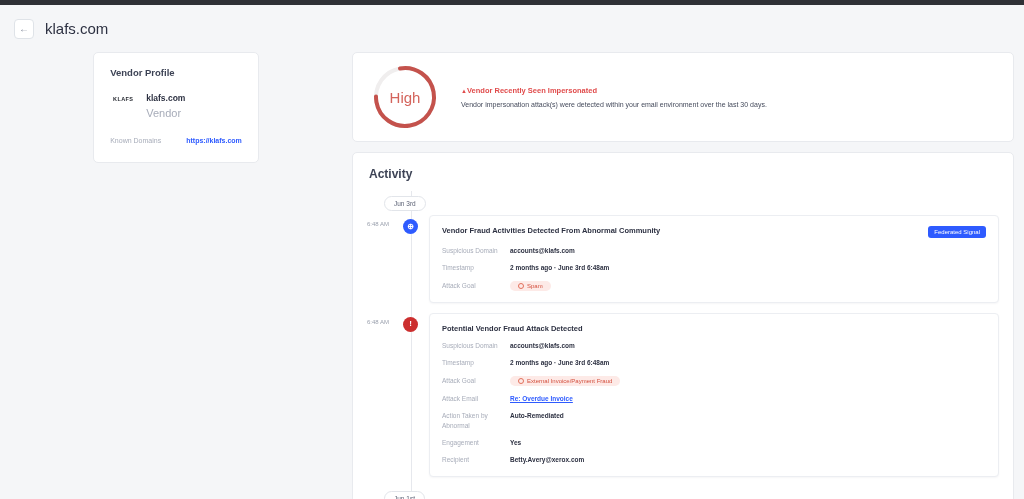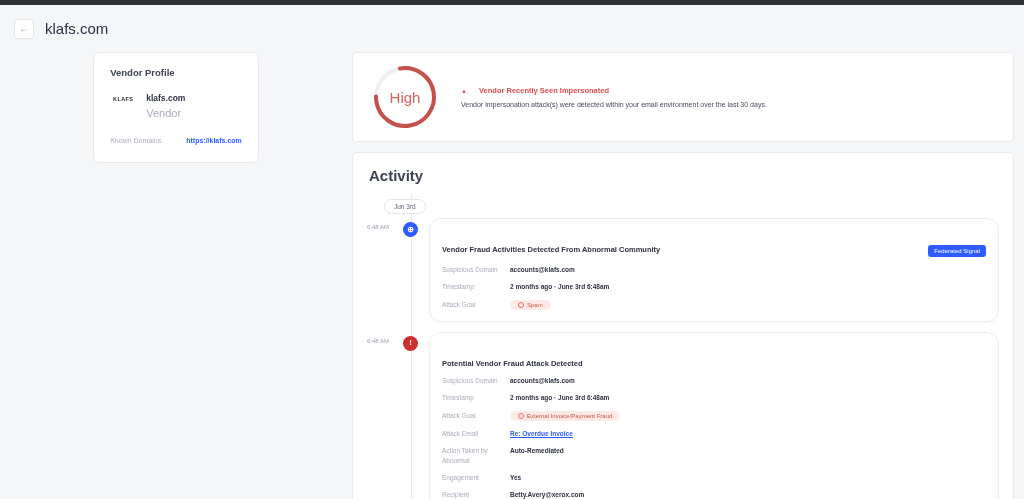--- a/index.html
+++ b/index.html
@@ -74,27 +74,27 @@
   .donut { position: relative; width: 68px; height: 68px; flex: 0 0 68px; }
   .donut svg { transform: rotate(-100deg); }
   .donut-label {
     position: absolute; inset: 0;
     display: flex; align-items: center; justify-content: center;
     font-size: 15px; color: #d4645c;
   }
   .risk-text { flex: 1; }
   .risk-head {
     font-size: 7.5px; font-weight: bold; color: #e04b4b;
-    display: flex; align-items: center; gap: 12px; margin-bottom: 6px;
+    display: flex; align-items: center; gap: 0; margin-bottom: 6px;
   }
   .risk-desc { font-size: 7px; color: #454b5c; }
 
   
   .activity-card { padding: 14px 0 0 0; min-height: 343px; }
-  .activity-title { font-size: 15px; font-weight: bold; color: #3d4355; padding: 0 16px 10px 16px; }
+  .activity-title { font-size: 12px; font-weight: bold; color: #3d4355; padding: 0 16px 10px 16px; }
 
   .timeline { position: relative; padding-left: 58px; padding-right: 14px; }
   .timeline:before {
     content: ""; position: absolute;
     left: 58px; top: 0; bottom: 0; width: 1px; background: #e6e8ed;
   }
   .date-chip-wrap { position: relative; height: 24px; display: flex; align-items: center; }
   .date-chip {
     position: relative; z-index: 2;
     background: #ffffff; border: 1px solid #e2e5ea; border-radius: 10px;
@@ -117,22 +117,22 @@
     display: flex; align-items: center; justify-content: center;
     color: #ffffff; font-size: 8px; font-weight: bold;
     z-index: 2; line-height: 1;
   }
   .dot-blue { background: #2e5bff; }
   .dot-red  { background: #cc2f2f; }
   .event-body {
     flex: 1; margin-left: 18px;
     background: #ffffff;
     border: 1px solid #eceef2;
-    border-radius: 12px;
-    padding: 26px 12px 11px 12px;
+    border-radius: 4px;
+    padding: 10px 12px 11px 12px;
     position: relative;
     box-shadow: 0 1px 2px rgba(30,36,60,.04);
   }
   .event-head {
     display: flex; justify-content: space-between; align-items: flex-start;
   }
   .event-name { font-size: 7.5px; font-weight: bold; color: #2d3142; }
   .badge-fed {
     background: #2e5bff; color: #fff; font-size: 6px;
     border-radius: 3px; padding: 3px 6px; white-space: nowrap;

